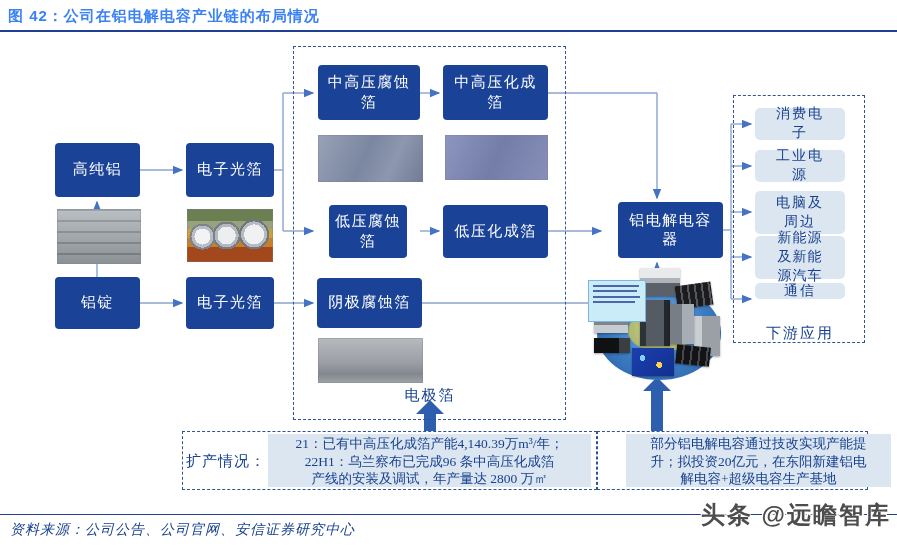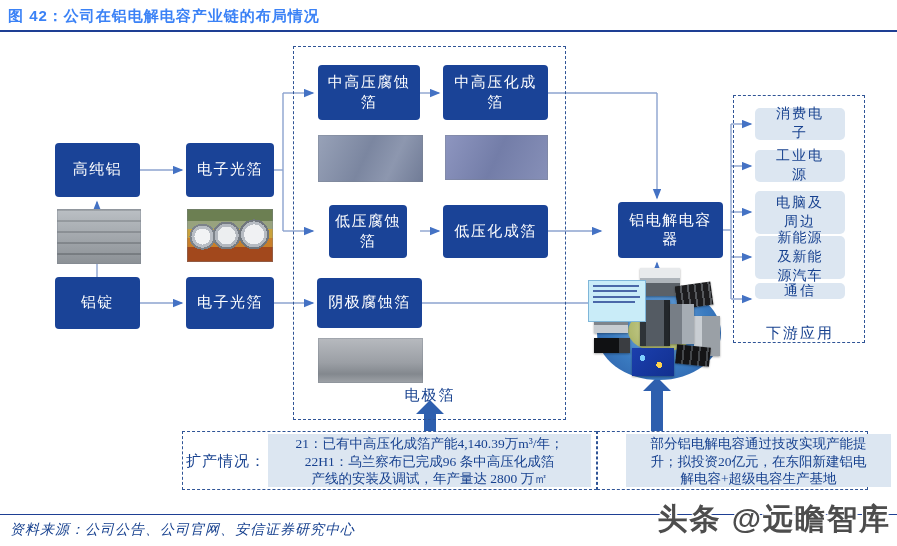--- a/index.html
+++ b/index.html
@@ -17,21 +17,21 @@
         justify-content:center;text-align:center;font-size:14px;letter-spacing:2px;
         line-height:1.35;padding:0 20px;}
   .dash{border:1.6px dashed #2f5496;}
   .lbl{color:#17418f;font-size:15px;letter-spacing:2px;text-align:center;}
   .hl{background:#dce6f1;color:#17418f;font-size:13.5px;line-height:17.6px;text-align:center;
       padding:1px 2px;}
   .note{color:#17418f;font-size:14px;font-style:italic;letter-spacing:1px;white-space:nowrap;}
   .photo{box-shadow:0 0 0 1px rgba(120,130,140,.35) inset;}
   .thumb{position:absolute;box-shadow:0 1px 2px rgba(0,0,0,.35);}
   .watermark{font-family:"Liberation Sans","DejaVu Sans",sans-serif;font-weight:bold;
-             font-size:30px;color:#4d4d4d;letter-spacing:2px;white-space:nowrap;
+             font-size:24px;color:#4d4d4d;letter-spacing:2px;white-space:nowrap;
              text-shadow:-1px -1px 0 #fff,1px -1px 0 #fff,-1px 1px 0 #fff,1px 1px 0 #fff,2px 2px 1px #fff;}
   .cbar{height:2px;background:#1f3c8f;opacity:.75;margin:3.5px 4px 0 4px;}
 </style>
 </head>
 <body>
 
 <div id="canvas">
 
   <div class="abs title" style="left:8px;top:7px;">图 42：公司在铝电解电容产业链的布局情况</div>
   <div class="abs rule" style="left:0;top:30px;width:897px;height:0;"></div>

